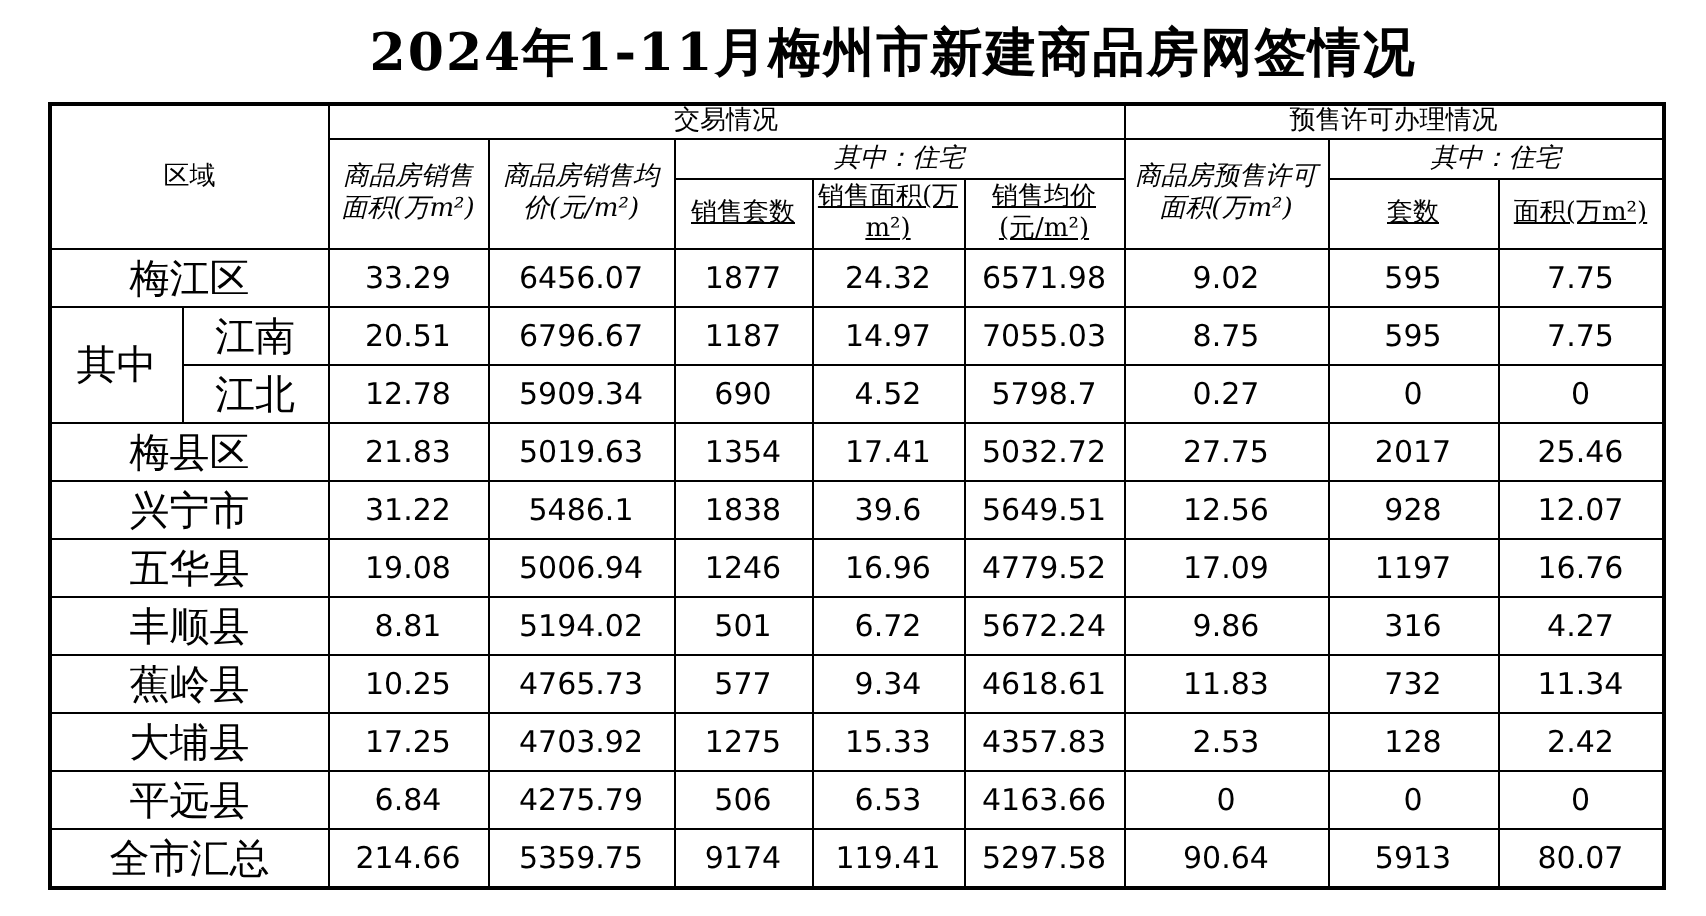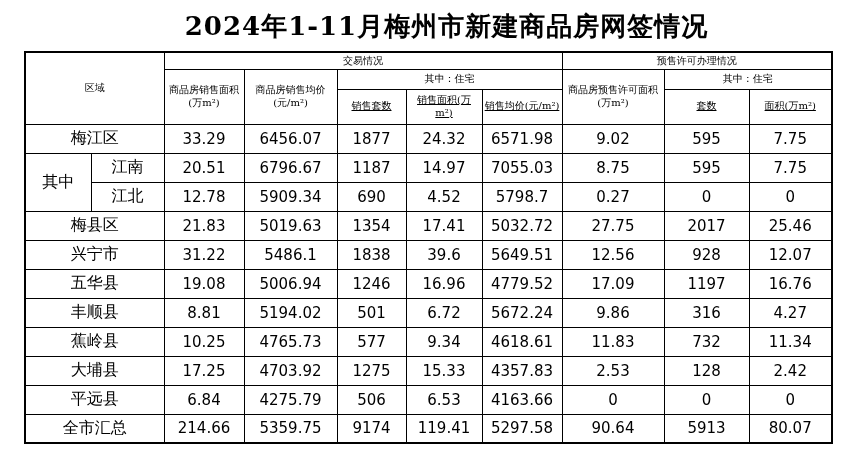--- a/index.html
+++ b/index.html
@@ -23,25 +23,25 @@
     border:2px solid #000;
   }
   td{
     border:1px solid #000;
     text-align:center;
     vertical-align:middle;
     padding:0 2px;
     overflow:hidden;
   }
   tr.h1{height:17px;}
-  tr.h2{height:20px;}
+  tr.h2{height:20px;font-style:italic;}
   tr.h3{height:35px;text-decoration:underline;}
   tr.data{height:29px;}
-  .hd{font-size:10px;line-height:1.25;}
-  .region{font-size:16px;}
+  .hd{font-size:13px;line-height:1.25;}
+  .region{font-size:20px;}
   .num{
     font-family:"DejaVu Sans","Liberation Sans",sans-serif;
     font-size:15px;
   }
 </style>
 </head>
 <body>
 
 <div class="title">2024年1-11月梅州市新建商品房网签情况</div>
 

